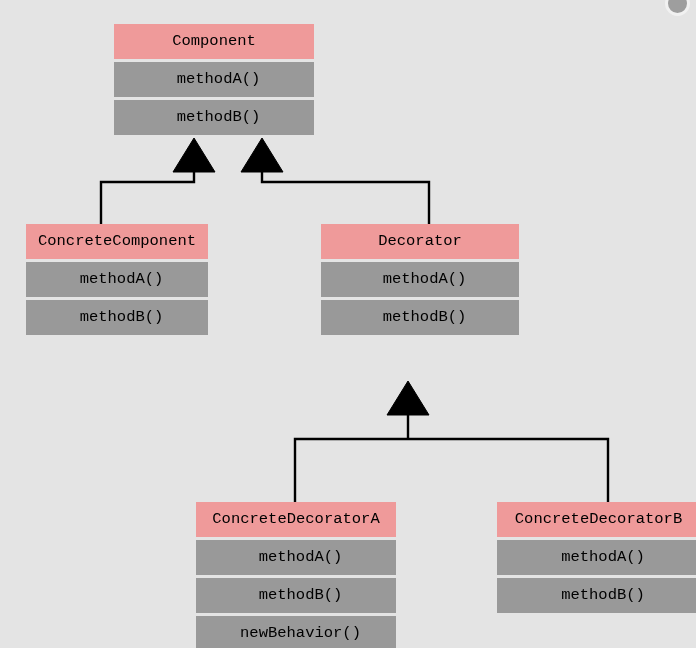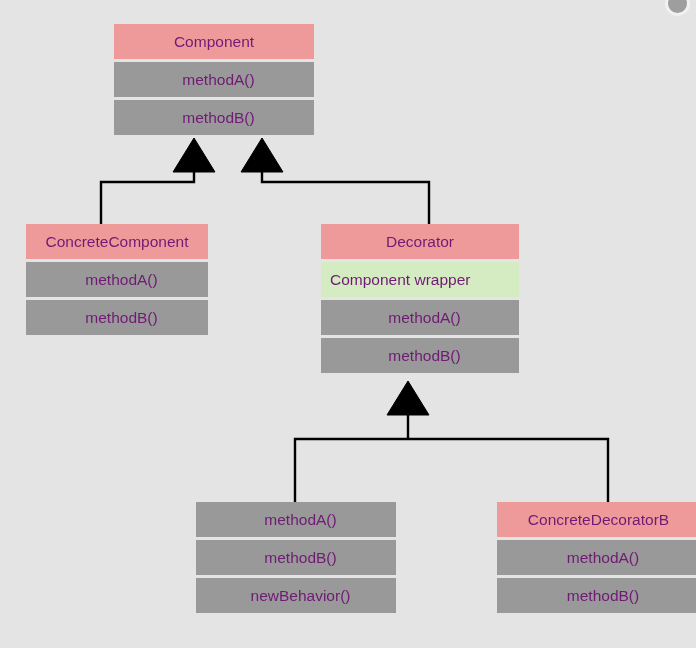--- a/index.html
+++ b/index.html
@@ -30,24 +30,25 @@
   }
   .uml-class {
     position: absolute;
     box-sizing: border-box;
   }
   .uml-row {
     box-sizing: border-box;
     height: 35px;
     line-height: 35px;
     font-size: 15.5px;
-    color: #701a75;
+    color: #000000;
     white-space: nowrap;
     overflow: hidden;
     margin-bottom: 3px;
+    font-family: Liberation Mono, monospace;
   }
   .uml-row:last-child {
     margin-bottom: 0;
   }
   .row-title {
     background: #ef9a9a;
     text-align: center;
     padding: 0 8px;
   }
   .row-wrapper {
@@ -102,26 +103,26 @@
   </div>
 
   <div class="uml-class" style="left:26px; top:224px; width:182px;">
     <div class="uml-row row-title">ConcreteComponent</div>
     <div class="uml-row row-method">methodA()</div>
     <div class="uml-row row-method">methodB()</div>
   </div>
 
   <div class="uml-class" style="left:321px; top:224px; width:198px;">
     <div class="uml-row row-title">Decorator</div>
-    <div class="uml-row row-wrapper">Component wrapper</div>
     <div class="uml-row row-method">methodA()</div>
     <div class="uml-row row-method">methodB()</div>
   </div>
 
   <div class="uml-class" style="left:196px; top:502px; width:200px;">
+    <div class="uml-row row-title">ConcreteDecoratorA</div>
     <div class="uml-row row-method">methodA()</div>
     <div class="uml-row row-method">methodB()</div>
     <div class="uml-row row-method">newBehavior()</div>
   </div>
 
   <div class="uml-class" style="left:497px; top:502px; width:203px;">
     <div class="uml-row row-title">ConcreteDecoratorB</div>
     <div class="uml-row row-method">methodA()</div>
     <div class="uml-row row-method">methodB()</div>
   </div>

